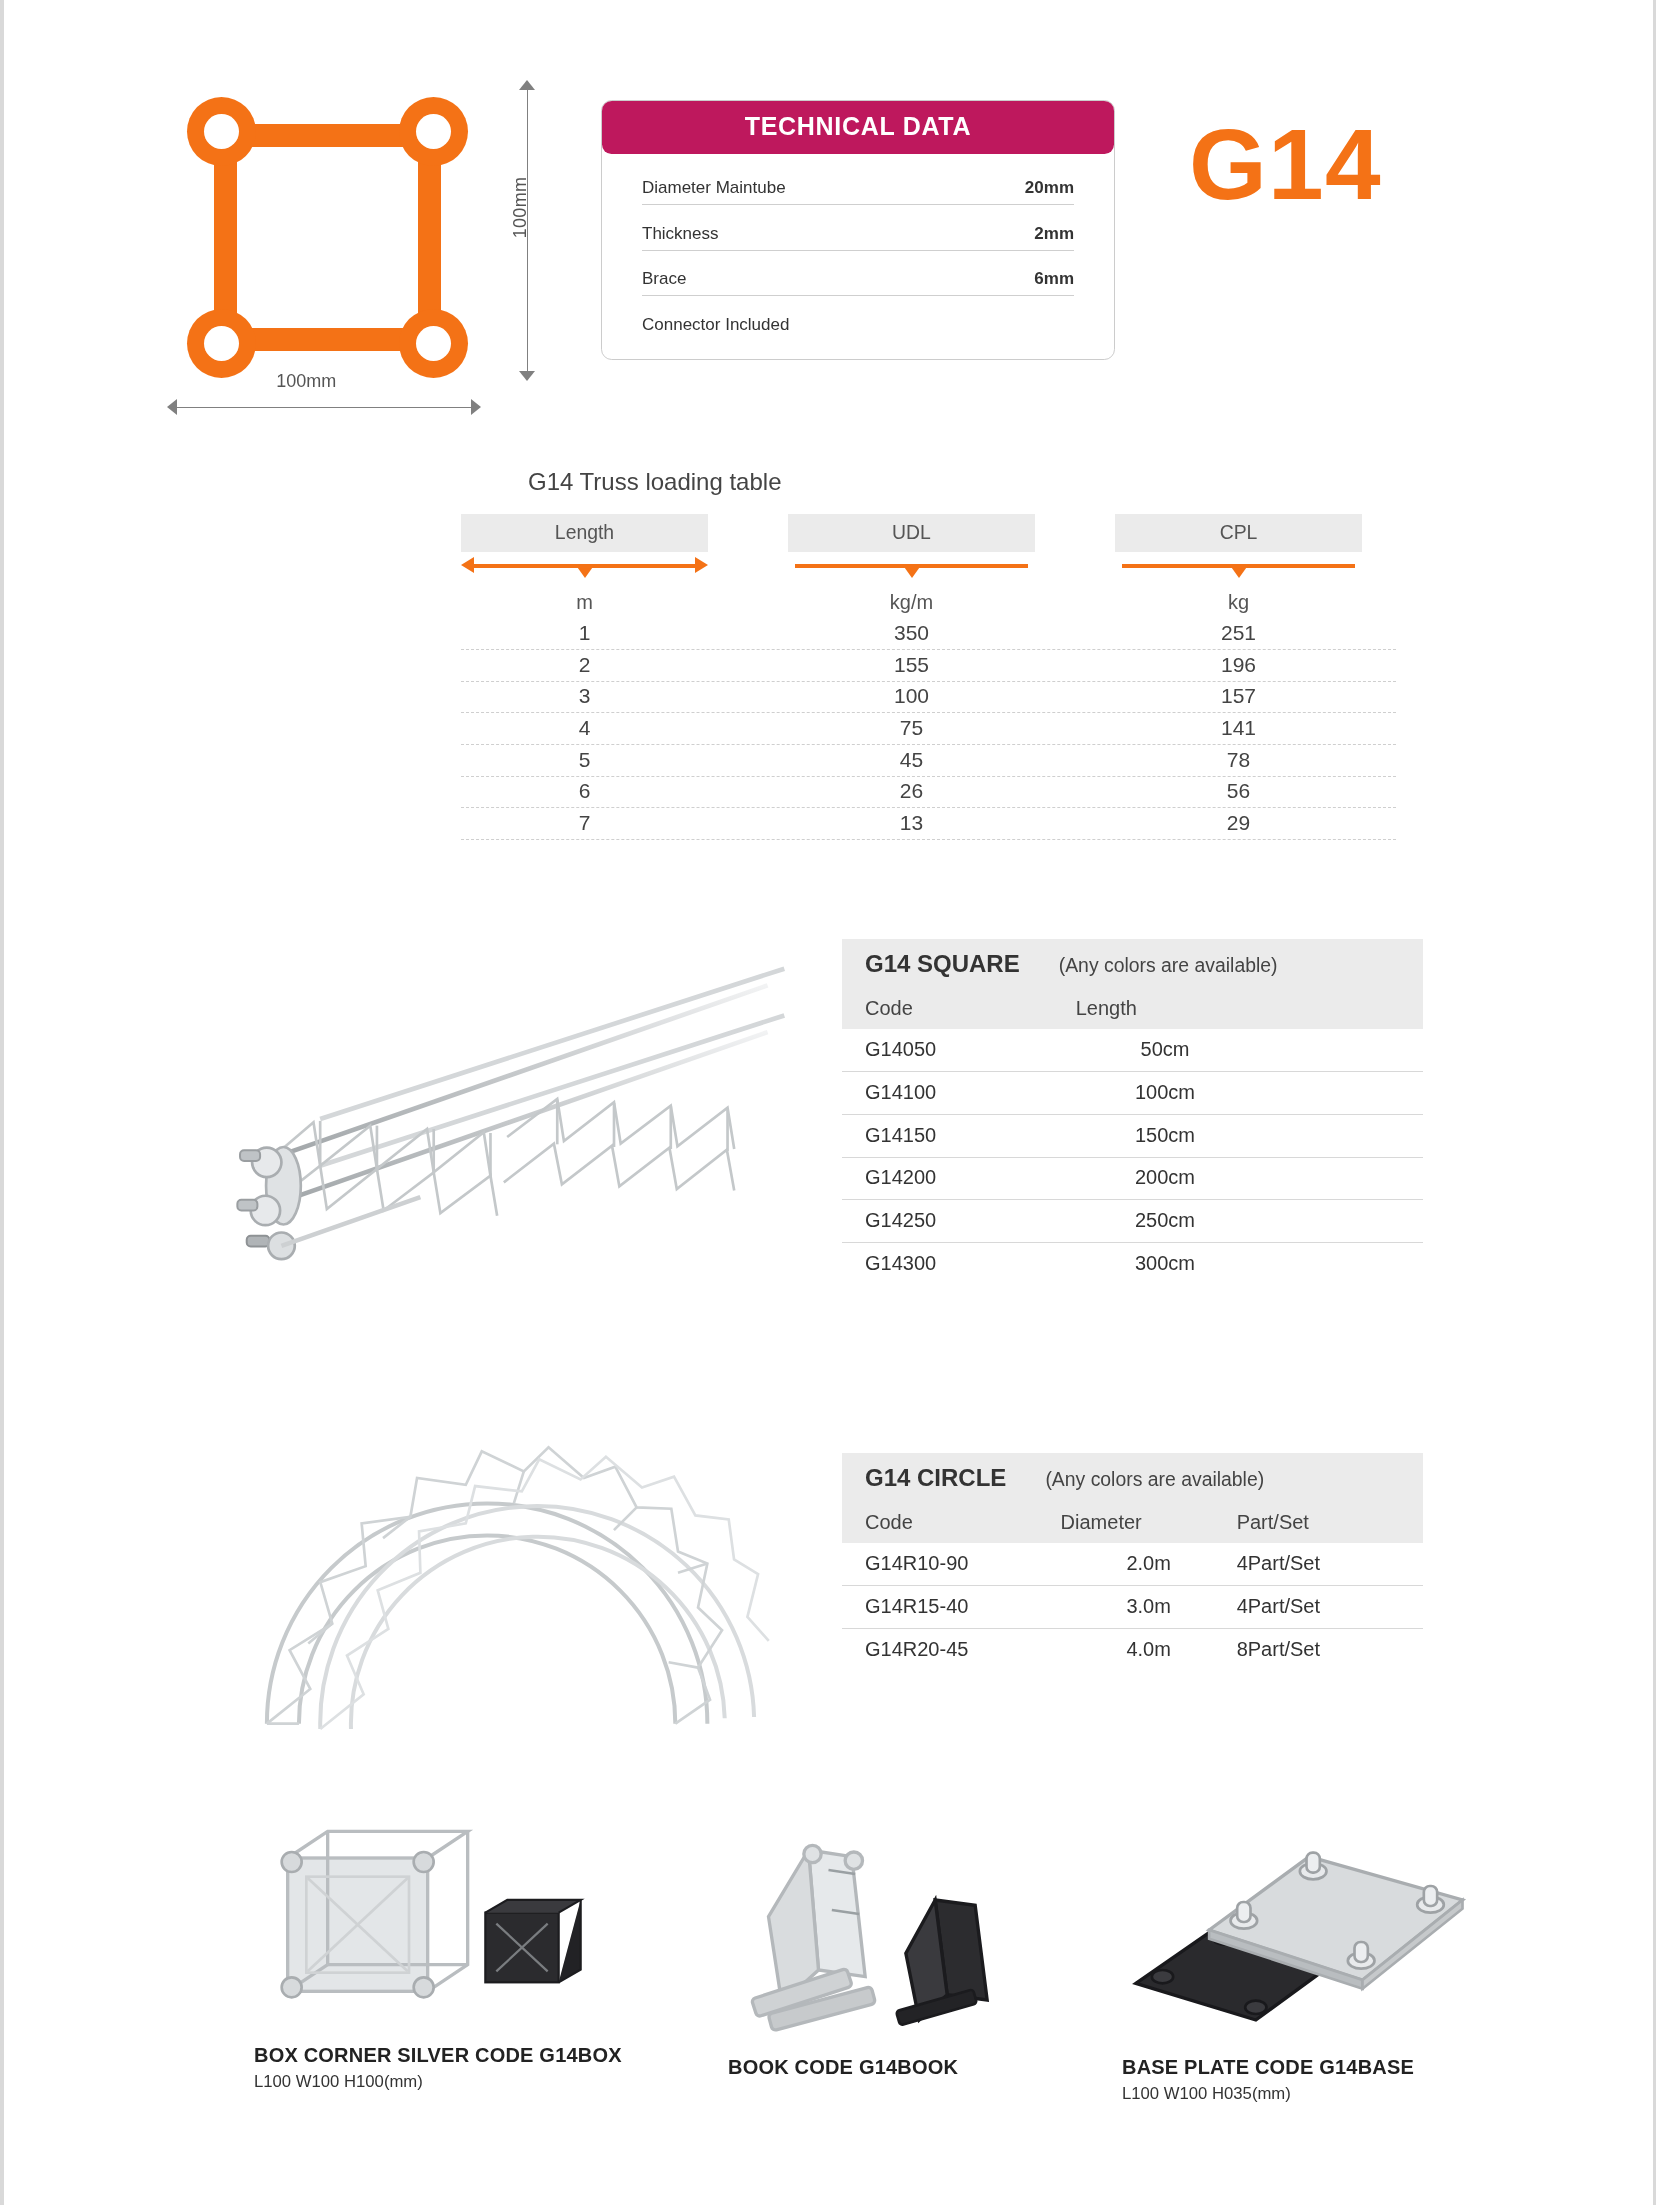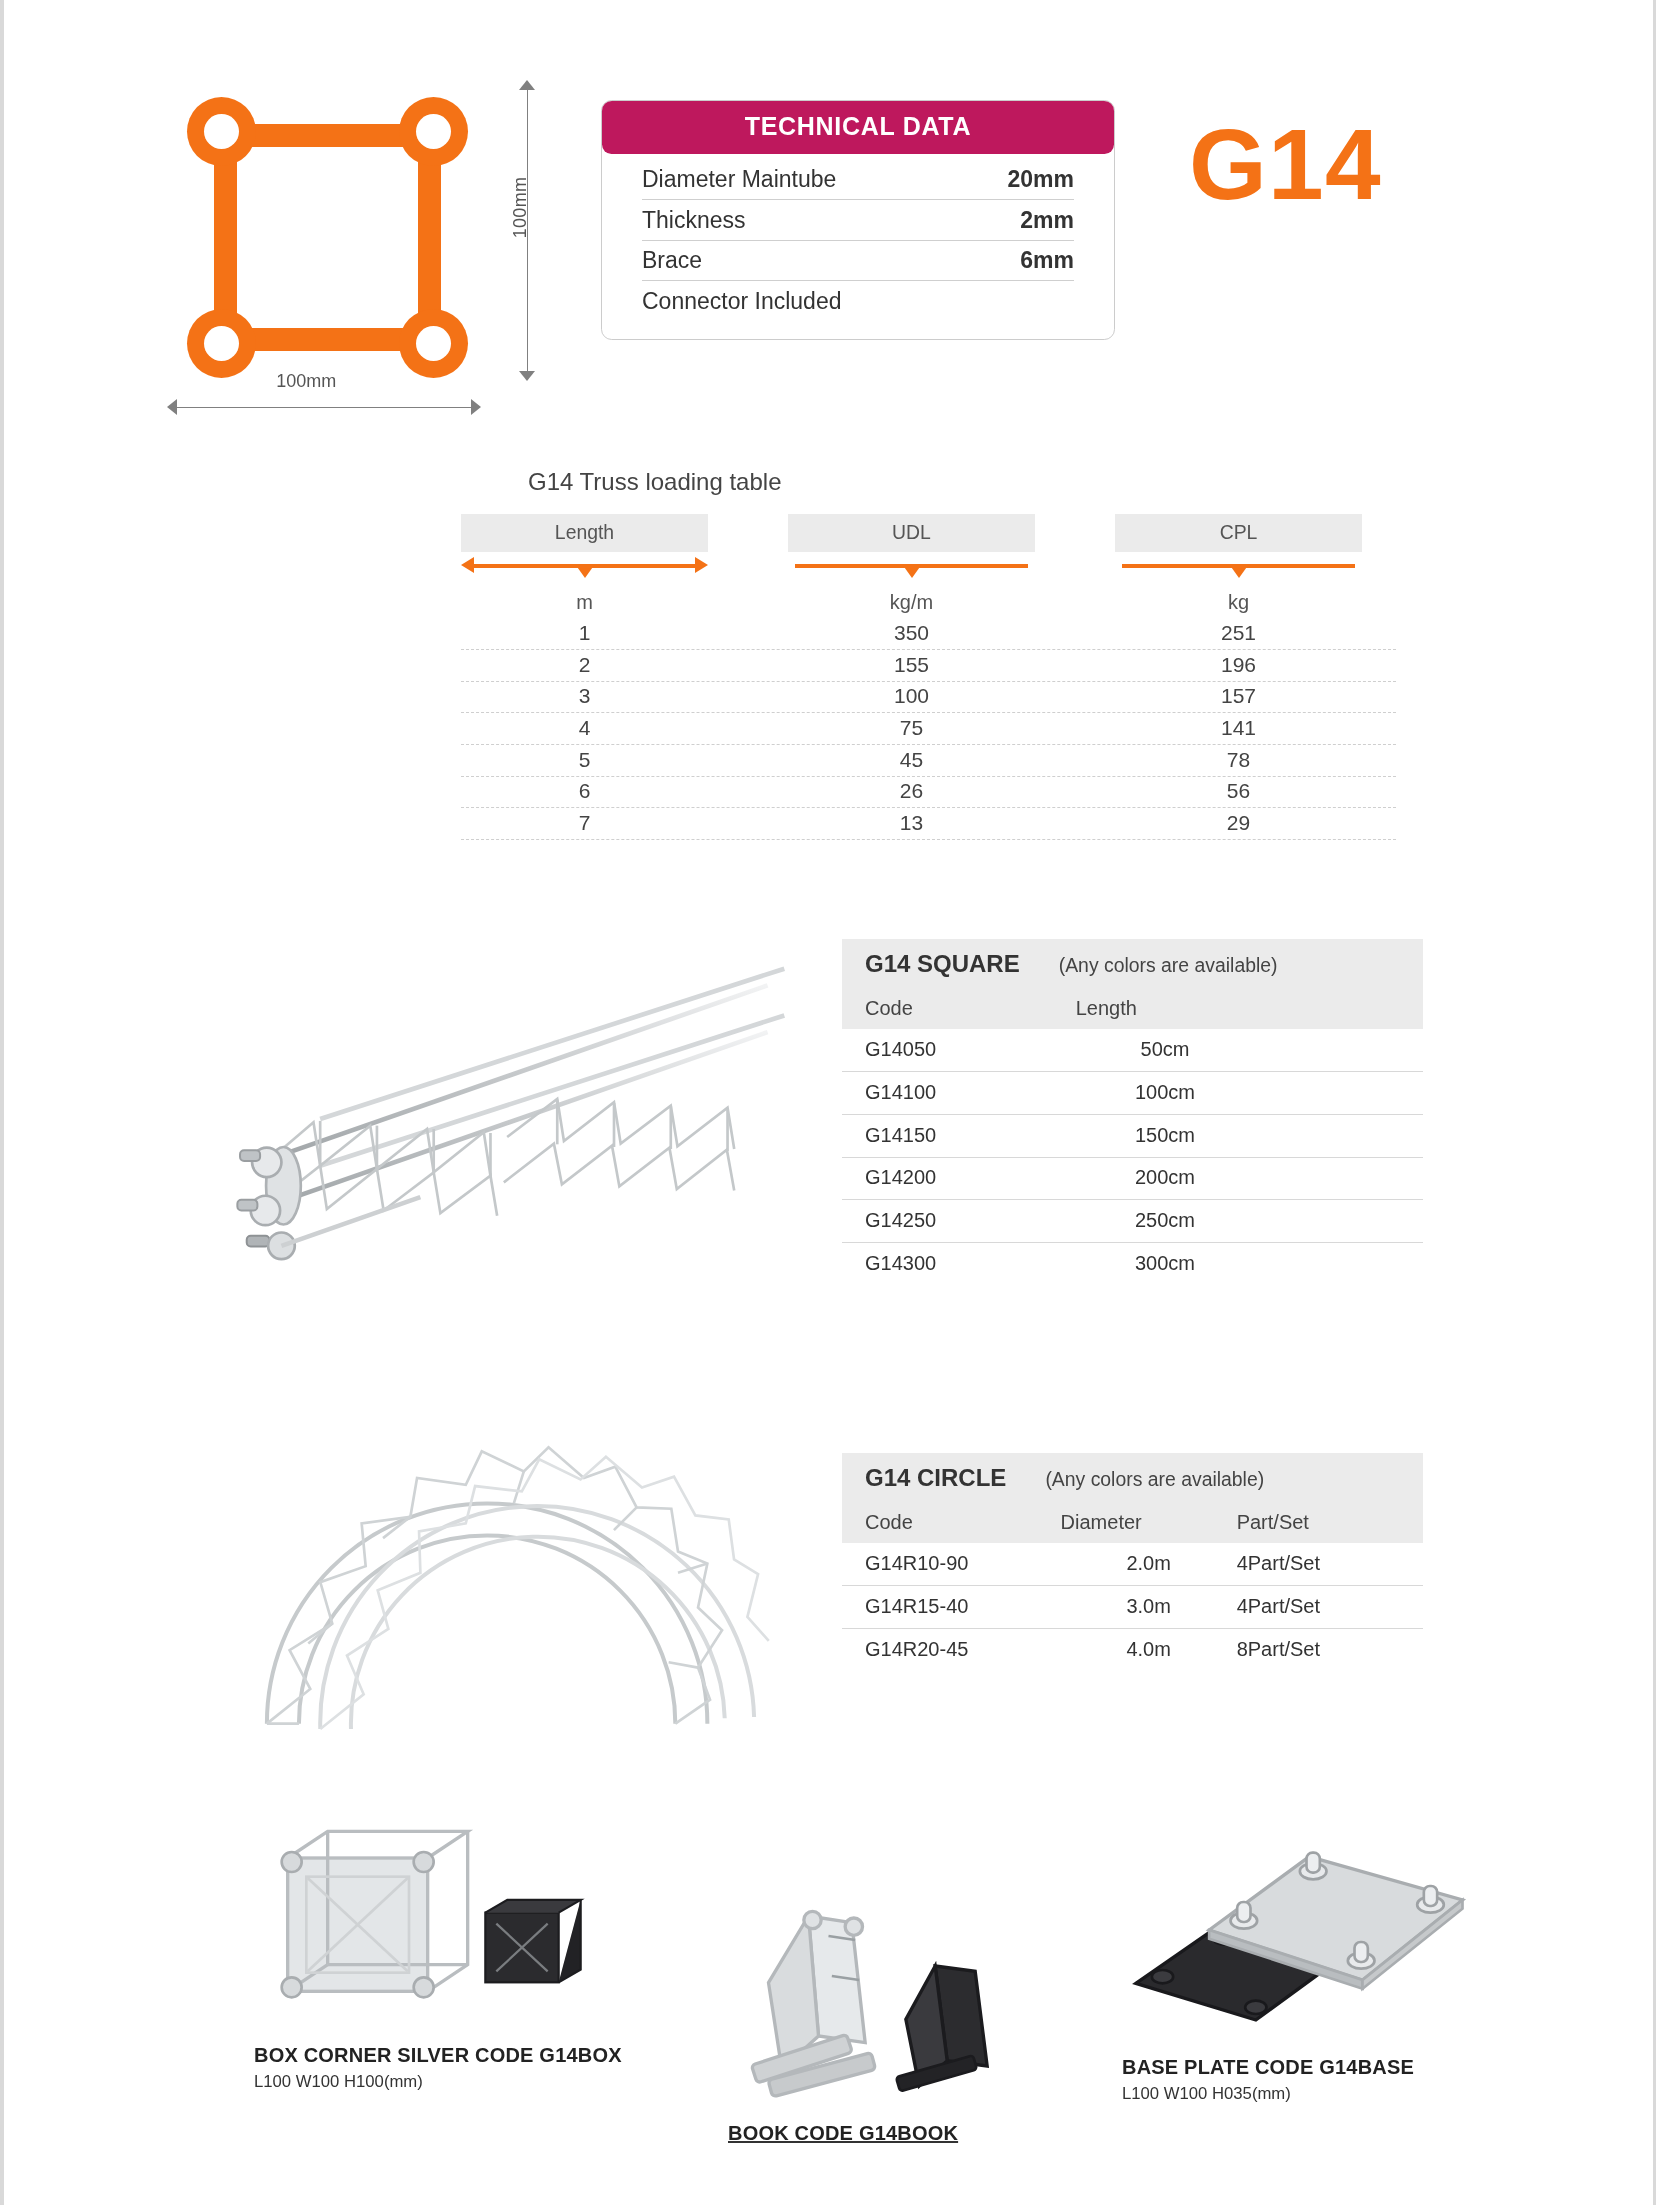--- a/index.html
+++ b/index.html
@@ -78,23 +78,24 @@
   }
   .tech-card .hdr {
     background:#be185d; color:#ffffff; text-align:center;
     font-size:25px; font-weight:bold; letter-spacing:0.7px;
     padding:11.4px 0 12.7px 0;
     border-radius:0 0 9.4px 9.4px;
   }
   .tech-card .rows { padding: 5.3px 40px 17.4px 40px; }
   .tech-row {
     display:flex; justify-content:space-between; align-items:baseline;
-    font-size:23px; color:#333;
+    font-size:17px; color:#333;
     padding:6.7px 0 6px 0;
     border-bottom:0.7px solid #cfcfcf;
+    margin-top:12px;
   }
   .tech-row:last-child { border-bottom:none; }
   .tech-row .val { font-weight:600; }
   
   .model {
     position:absolute; left:1189px; top:114px;
     font-size:100px; font-weight:bold; color:#F47216;
     letter-spacing:1.3px; line-height:1;
   }
   
@@ -476,21 +477,21 @@
         <g stroke="#7a7d80" stroke-width="6" fill="none">
           <line x1="60" y1="70" x2="200" y2="200"></line>
           <line x1="200" y1="70" x2="60" y2="200"></line>
         </g>
       </g>
     </svg>
     <div class="acc-title" style="margin-top:4px;">BOX CORNER SILVER CODE G14BOX</div>
     <div class="acc-sub">L100  W100  H100(mm)</div>
   </div>
 
-  <div class="acc" style="left:728px; top:1896px; width:374px;text-decoration:underline;">
+  <div class="acc" style="left:728px; top:1830px; width:374px;">
     <svg width="321" height="220" viewBox="0 0 480 330">
       <g stroke="#b4b8bb" stroke-width="5" fill="#e6e9eb">
         <path d="M120 30 L185 40 L205 220 L135 210 Z"></path>
         <path d="M60 130 L120 30 L135 210 L80 260 Z" fill="#d9dcde"></path>
         <rect x="35" y="230" width="150" height="28" rx="6" transform="rotate(-18 110 244)" fill="#cfd2d4"></rect>
         <rect x="60" y="255" width="160" height="26" rx="6" transform="rotate(-15 140 268)" fill="#c7cacc"></rect>
         <circle cx="126" cy="36" r="13" fill="#dfe2e4"></circle>
         <circle cx="188" cy="46" r="13" fill="#dfe2e4"></circle>
       </g>
       <g stroke="#9aa0a3" stroke-width="4" fill="none">

